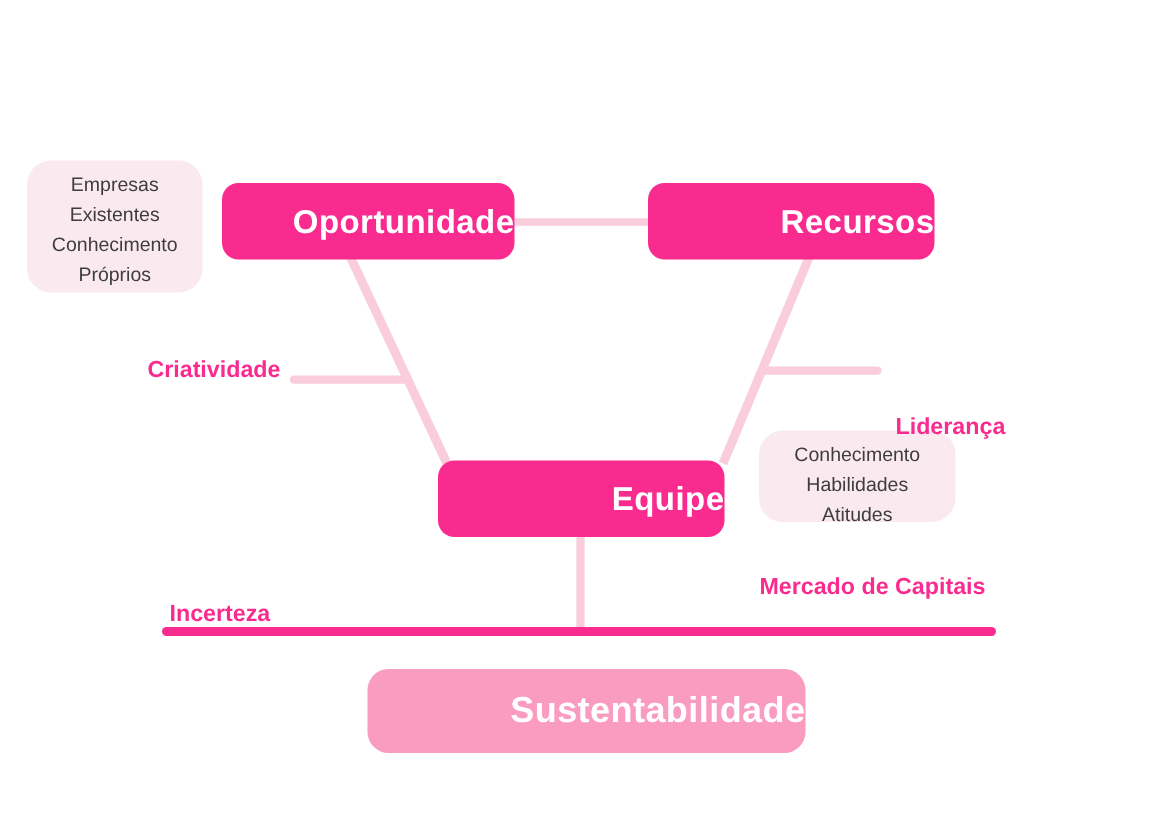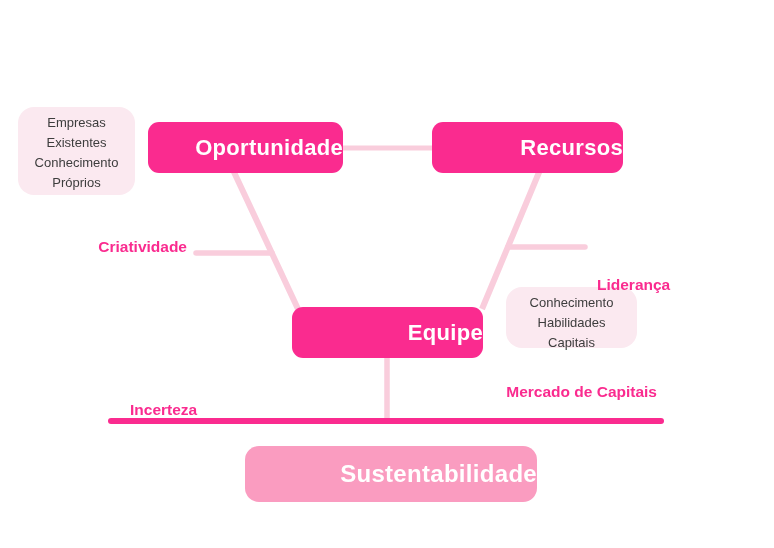--- a/index.html
+++ b/index.html
@@ -75,21 +75,21 @@
   .edge-label {
     position: absolute;
     color: var(--accent, #FA2B8F);
     font-weight: 700;
     font-size: 15.5px;
     line-height: 1.1;
     white-space: nowrap;
   }
   #label-criatividade { right: 587px; top: 238px; text-align: right; }
   #label-lideranca    { left: 597px;  top: 240px; margin-top: 36px; }
-  #label-incerteza    { left: 113px;  top: 401px; margin-left: 17px; }
+  #label-incerteza    { left: 113px;  top: 401px; }
   #label-mercado      { right: 117px; top: 383px; text-align: right; }
 </style>
 </head>
 <body>
 
 <div id="canvas">
 
 
   <svg class="connectors" width="774" height="548" viewBox="0 0 774 548">
     <line class="soft" x1="343" y1="148" x2="432" y2="148" stroke-width="5"></line>
@@ -120,21 +120,21 @@
   <div class="infobox" id="infobox-oportunidade">
     <div>Empresas Existentes</div>
     <div>Conhecimento</div>
     <div>Próprios</div>
   </div>
 
 
   <div class="infobox" id="infobox-equipe">
     <div>Conhecimento</div>
     <div>Habilidades</div>
-    <div>Capitais</div>
+    <div>Atitudes</div>
   </div>
 
   <div class="edge-label" id="label-criatividade">Criatividade</div>
 
   <div class="edge-label" id="label-lideranca">Liderança</div>
 
   <div class="edge-label" id="label-incerteza">Incerteza</div>
 
   <div class="edge-label" id="label-mercado">Mercado de Capitais</div>
 

